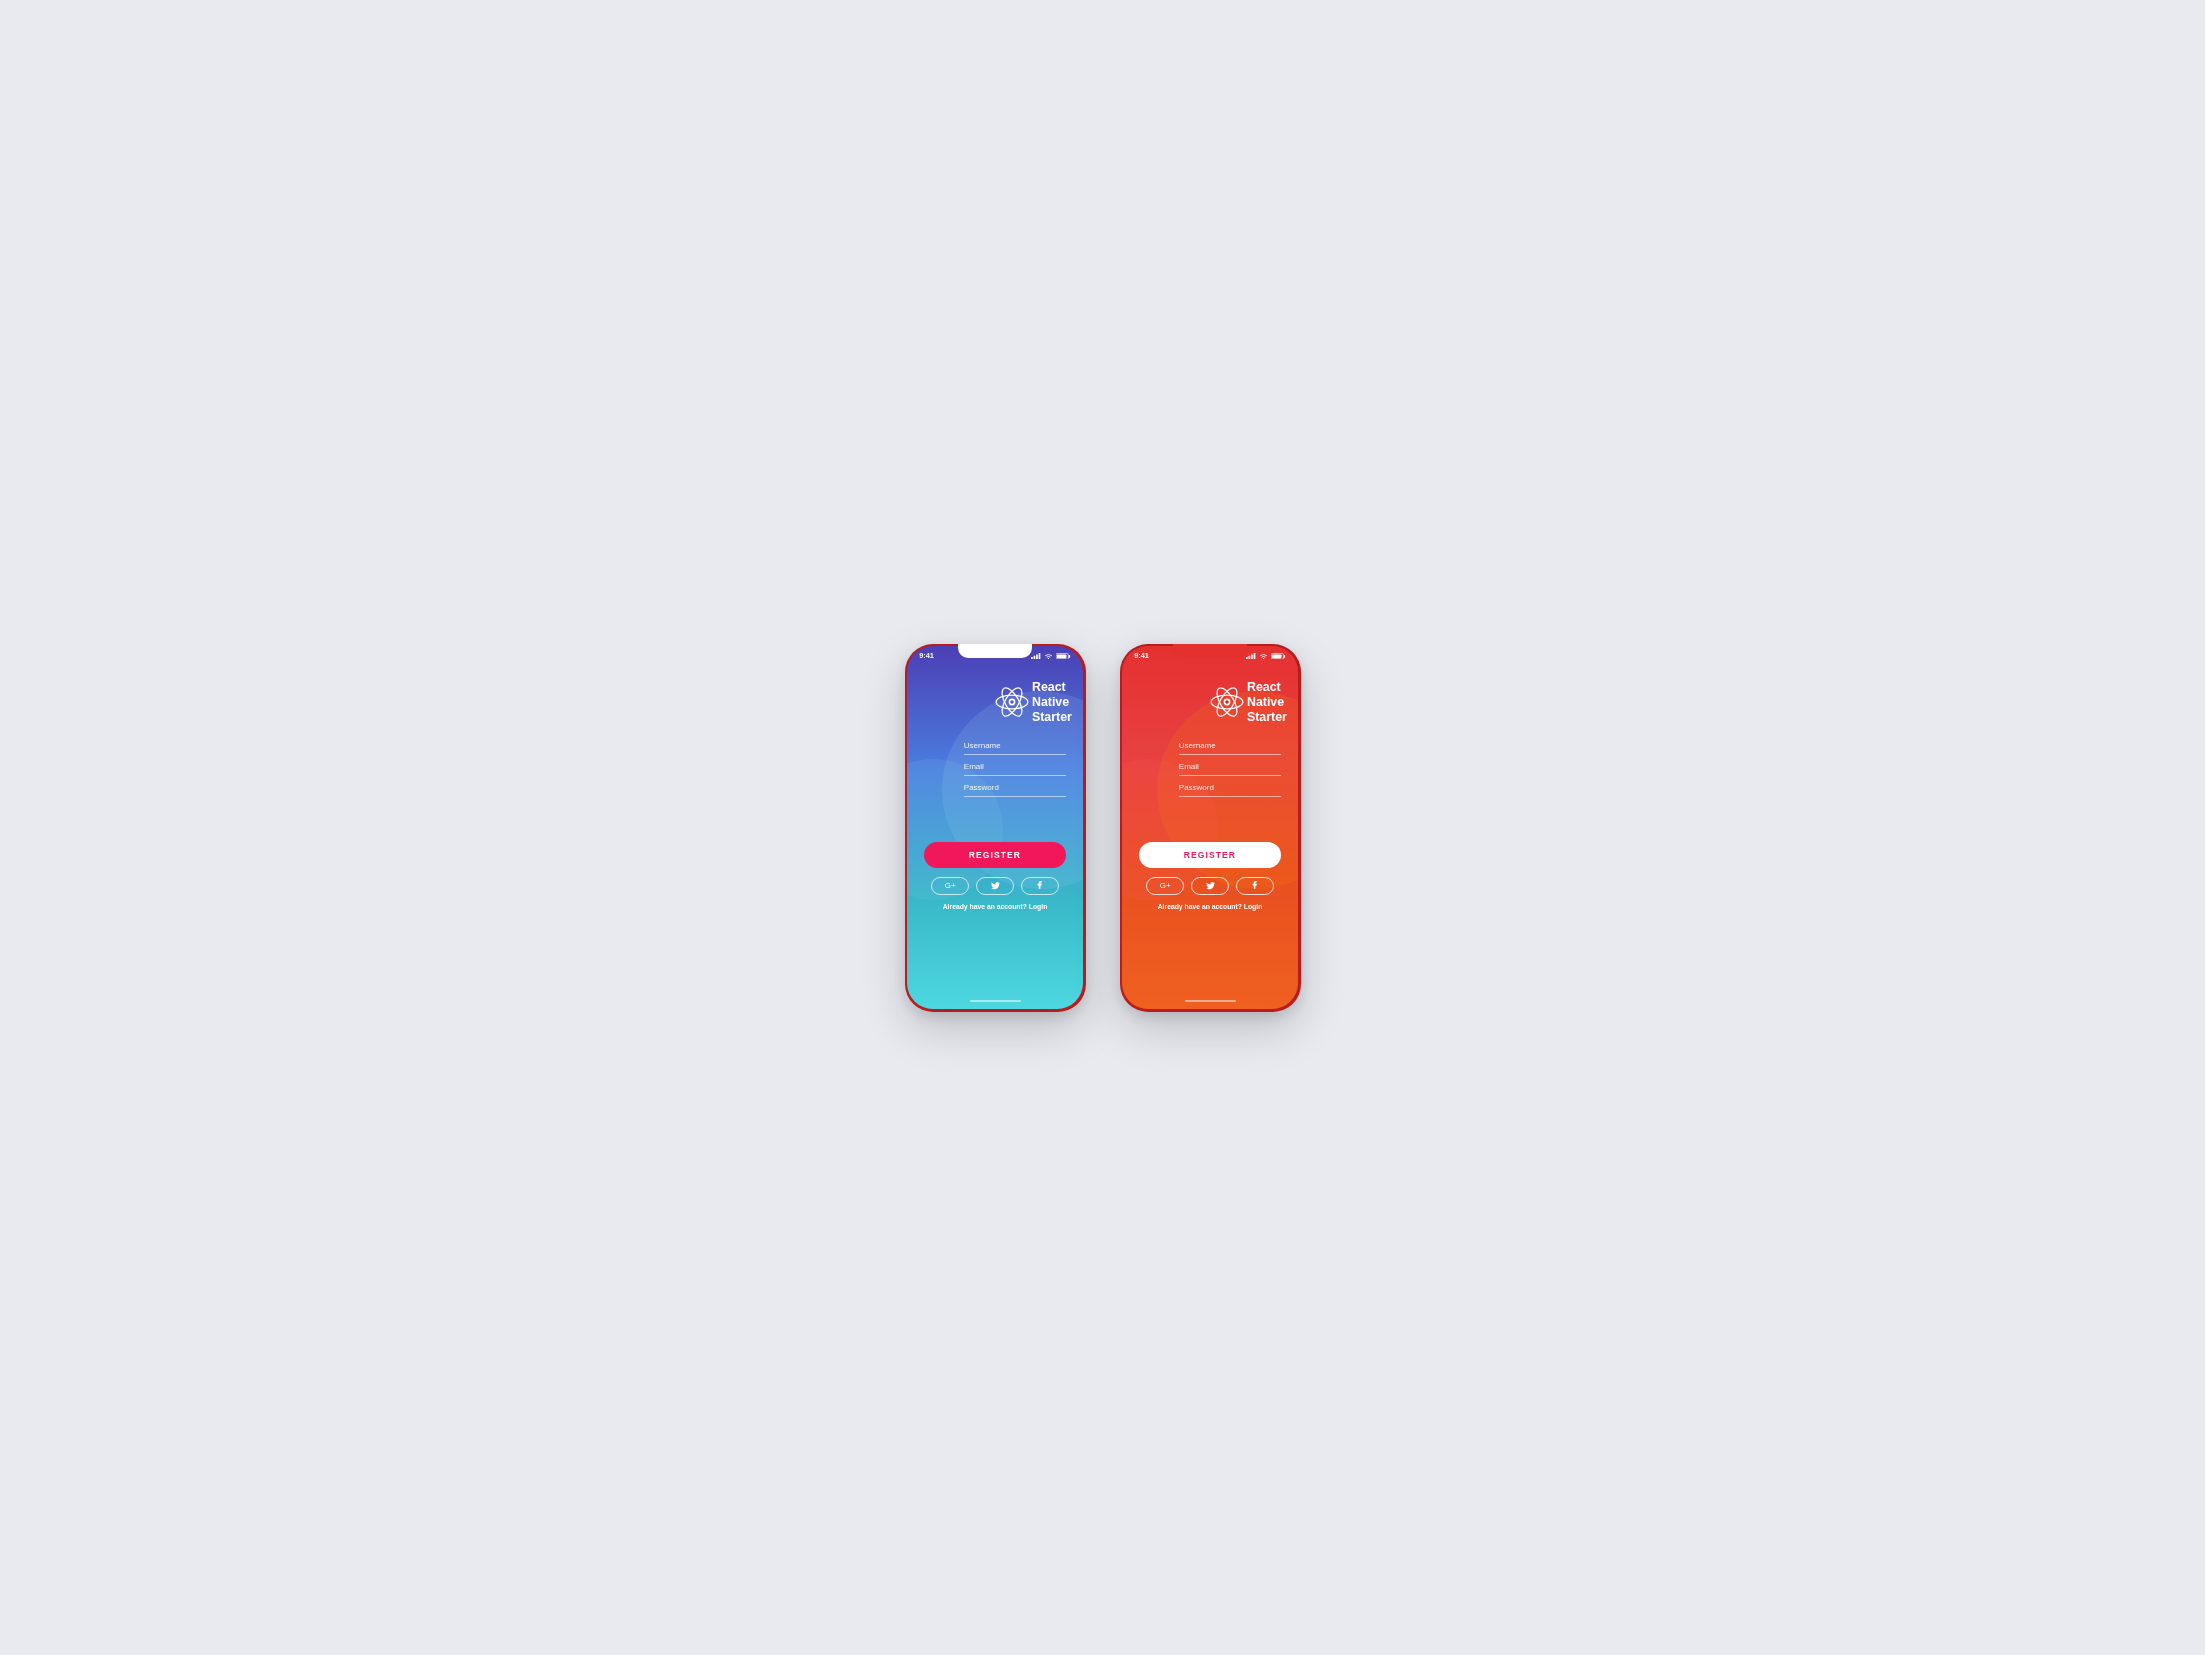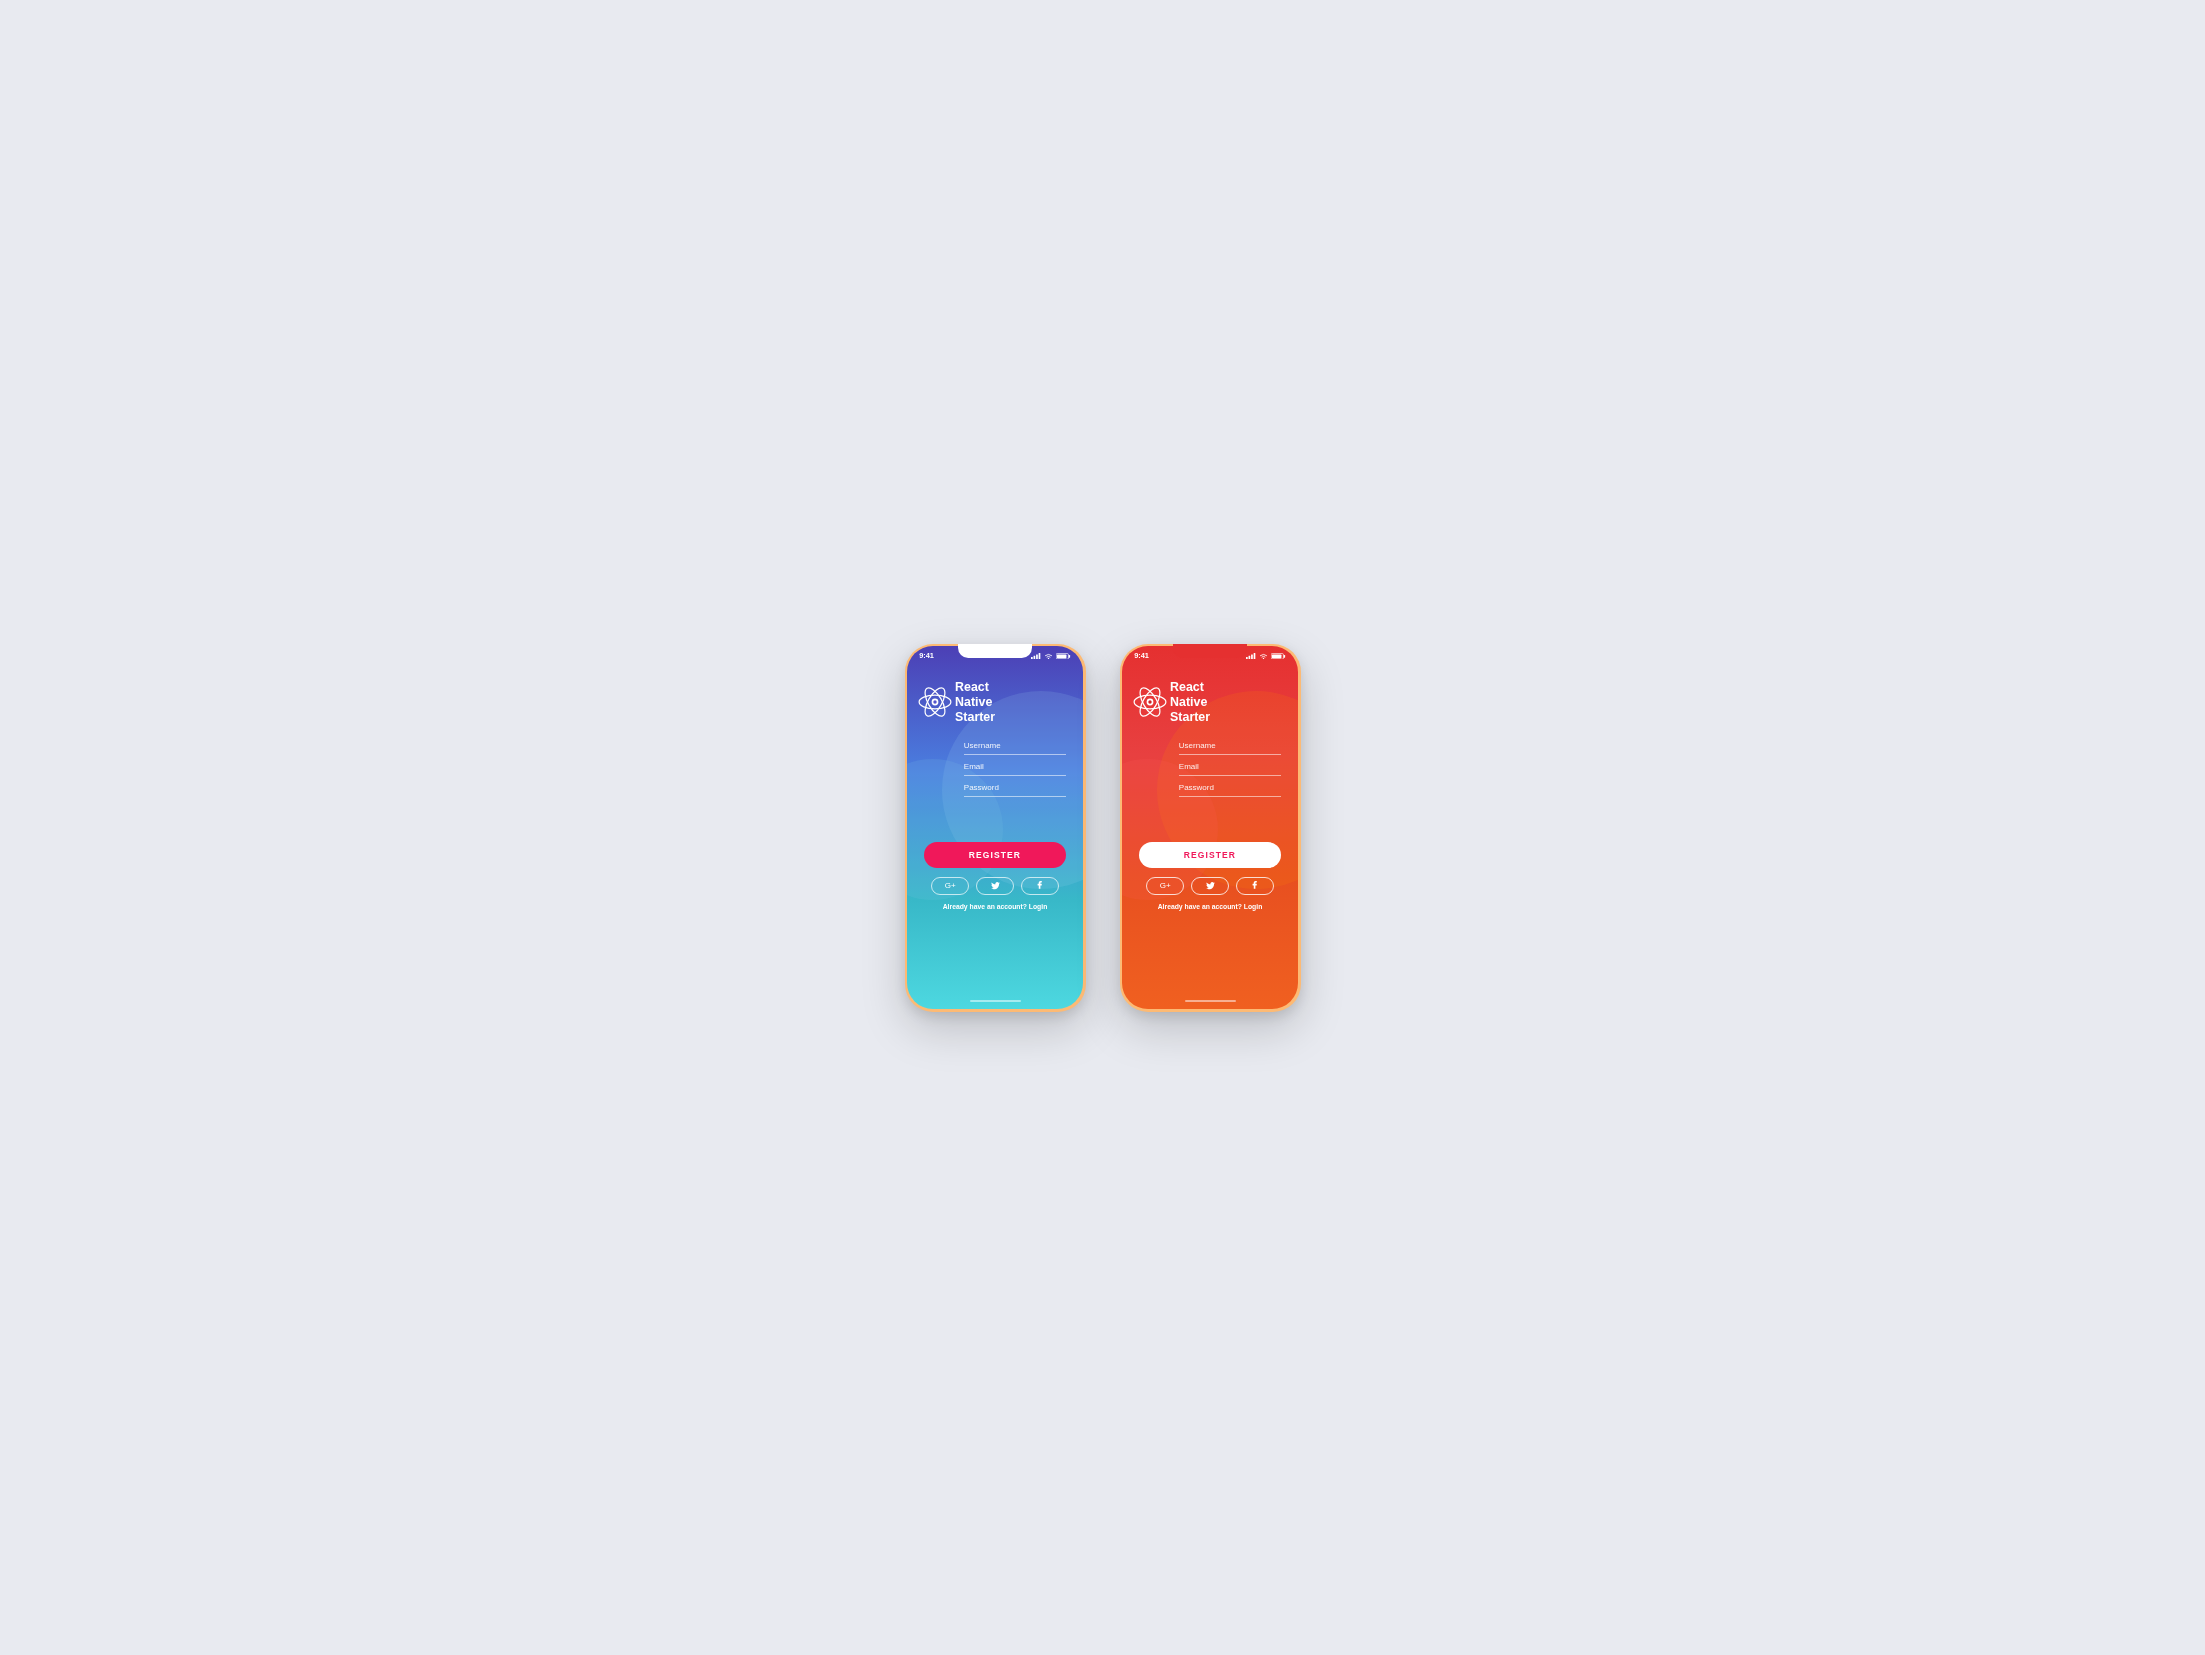--- a/index.html
+++ b/index.html
@@ -19,21 +19,21 @@
       gap: 34px;
       align-items: center;
       justify-content: center;
     }
 
     
     .phone {
       width: 181px;
       height: 368px;
       border-radius: 28px;
-      background: #fdba74;
+      background: #b91c1c;
       box-shadow: 0 17px 45px rgba(0,0,0,0.18), 0 4.5px 11.3px rgba(0,0,0,0.1);
       position: relative;
       overflow: hidden;
       padding: 0;
     }
 
     .phone-inner {
       position: absolute;
       top: 2.3px; left: 2.3px; right: 2.3px; bottom: 2.3px;
       border-radius: 26px;
@@ -123,21 +123,21 @@
     .phone-red .deco-circle-2 {
       width: 141px; height: 141px;
       background: #ff6060;
       top: 113px; left: -45px;
     }
 
     
     .logo-area {
       display: flex;
       align-items: center;
-      justify-content: flex-start;
+      justify-content: flex-end;
       padding: 17px 11.3px 11.3px;
       gap: 3px;
       position: relative;
       z-index: 10;
     }
 
     .atom-icon {
       width: 34px;
       height: 34px;
       flex-shrink: 0;

